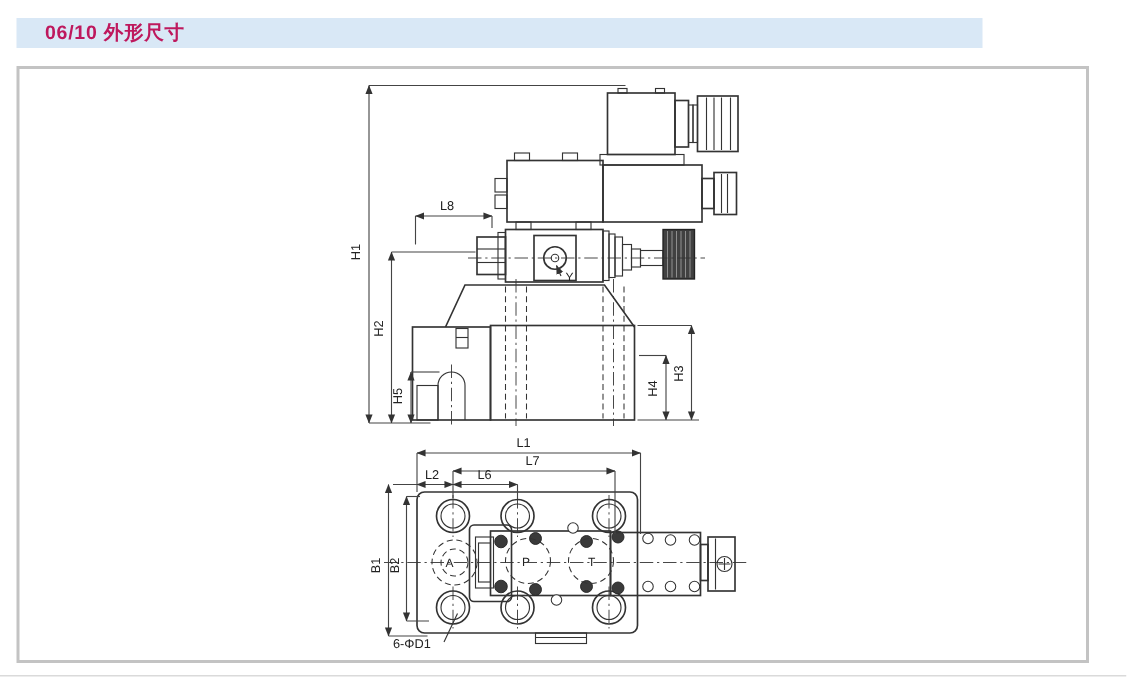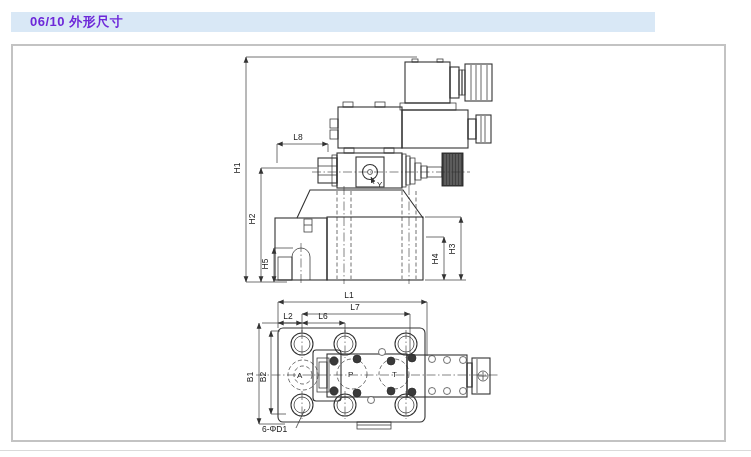--- a/index.html
+++ b/index.html
@@ -1,19 +1,19 @@
 <!DOCTYPE html>
 <html><head>
 <meta charset="utf-8">
 <style>
   html,body{margin:0;padding:0;background:#ffffff;}
   body{width:751px;height:457px;position:relative;font-family:"Liberation Sans",sans-serif;overflow:hidden;}
   .header-bar{
     position:absolute;left:11px;top:12px;width:644px;height:20px;
-    background:#d9e8f6;color:#6d28d9;font-weight:bold;font-size:13px;
+    background:#d9e8f6;color:#be185d;font-weight:bold;font-size:13px;
     line-height:20px;padding-left:19px;box-sizing:border-box;letter-spacing:.5px;
   }
   .content-box{
     position:absolute;left:11px;top:44px;width:715px;height:398px;
     background:#ffffff;border:2px solid #c3c3c3;box-sizing:border-box;
   }
   .footer-rule{position:absolute;left:0;top:450px;width:751px;height:1px;background:#dadada;}
   svg{position:absolute;left:0;top:0;}
   .ln{fill:none;stroke:#333;stroke-width:1.1;stroke-linejoin:miter;}
   .thin{fill:none;stroke:#333;stroke-width:0.75;}

